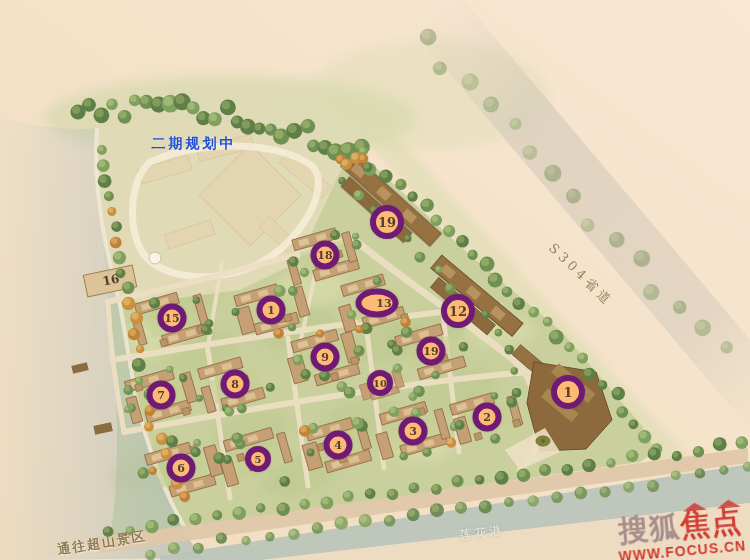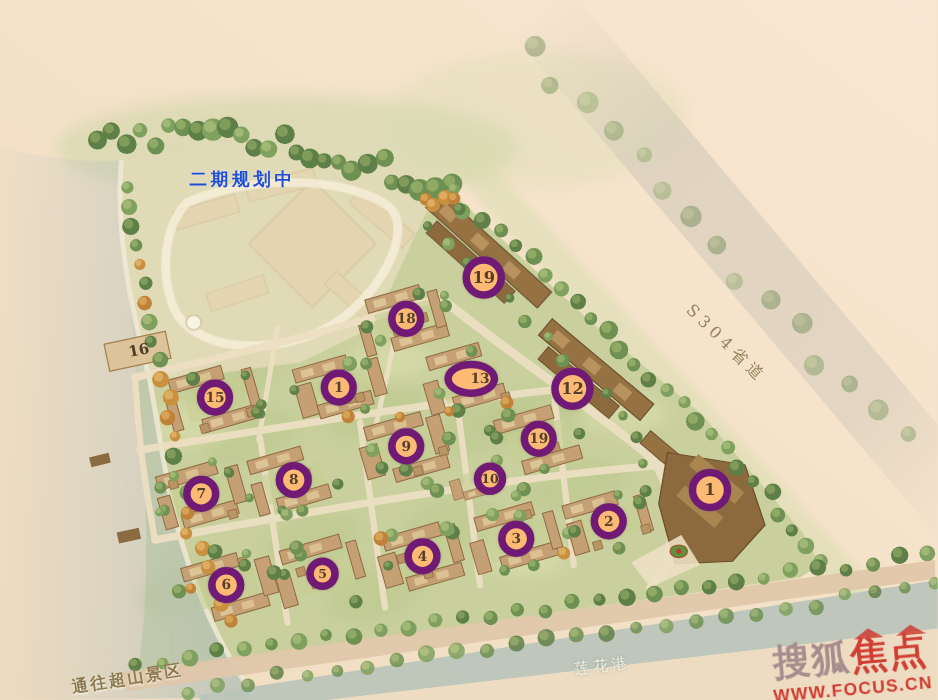--- a/index.html
+++ b/index.html
@@ -1321,21 +1321,21 @@
   <div id="markers">
       <div class="marker big" style="left: 568px; top: 392px;">1</div>
       <div class="marker md" style="left: 487px; top: 417px;">2</div>
       <div class="marker md" style="left: 413px; top: 431px;">3</div>
       <div class="marker md" style="left: 338px; top: 445px;">4</div>
       <div class="marker sm" style="left: 258px; top: 459px;">5</div>
       <div class="marker md" style="left: 181px; top: 468px;">6</div>
       <div class="marker md" style="left: 161px; top: 395px;">7</div>
       <div class="marker md" style="left: 235px; top: 384px;">8</div>
       <div class="marker md" style="left: 325px; top: 357px;">9</div>
-      <div class="marker sm" style="left: 392px; top: 383px;">10</div>
+      <div class="marker sm" style="left: 380px; top: 383px;">10</div>
       <div class="marker md" style="left: 431px; top: 351px;">19</div>
       <div class="marker big" style="left: 458px; top: 311px;">12</div>
       <div class="marker md" style="left: 377px; top: 303px; padding-left: 14px;">13</div>
       <div class="marker md" style="left: 271px; top: 310px;">1</div>
       <div class="marker md" style="left: 172px; top: 318px;">15</div>
       <div class="marker plain" style="left: 111px; top: 280px;">16</div>
       <div class="marker md" style="left: 325px; top: 255px;">18</div>
       <div class="marker big" style="left: 387px; top: 222px;">19</div>
     </div>
 

